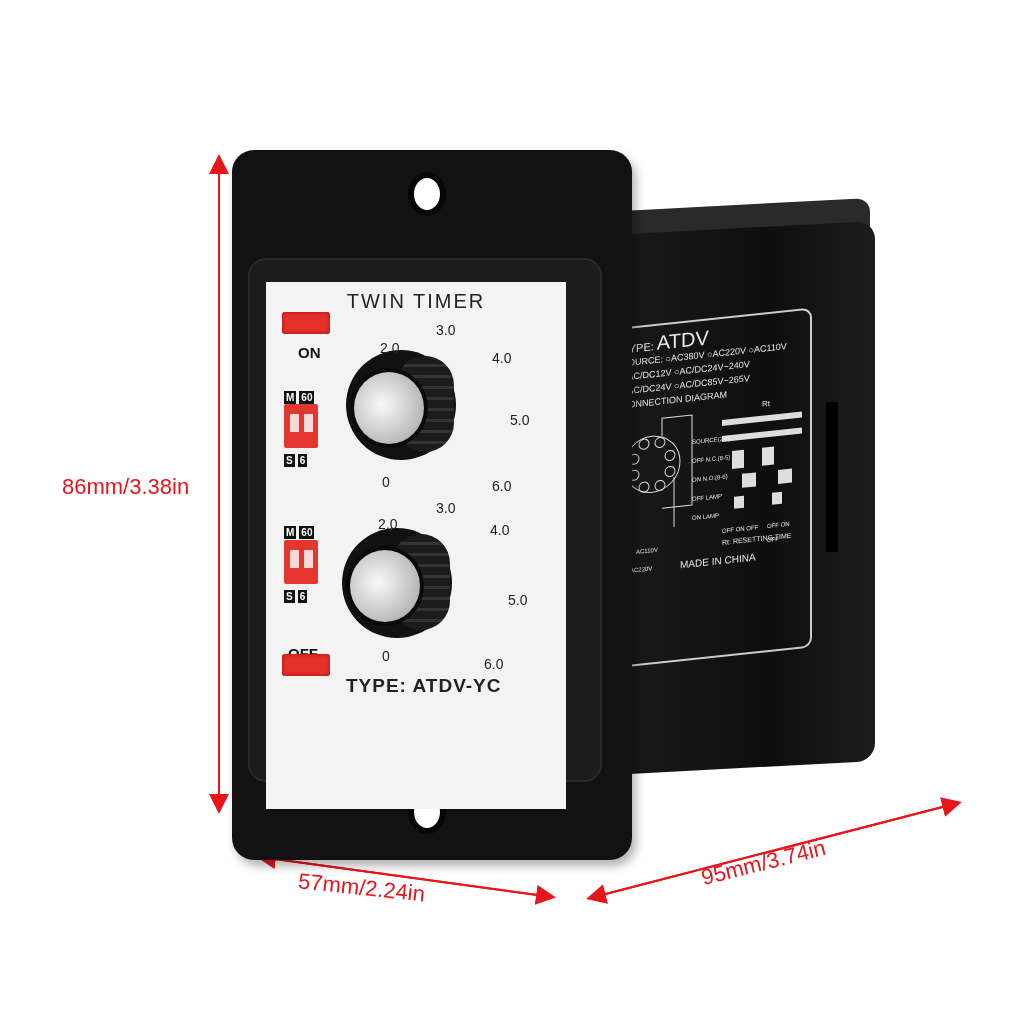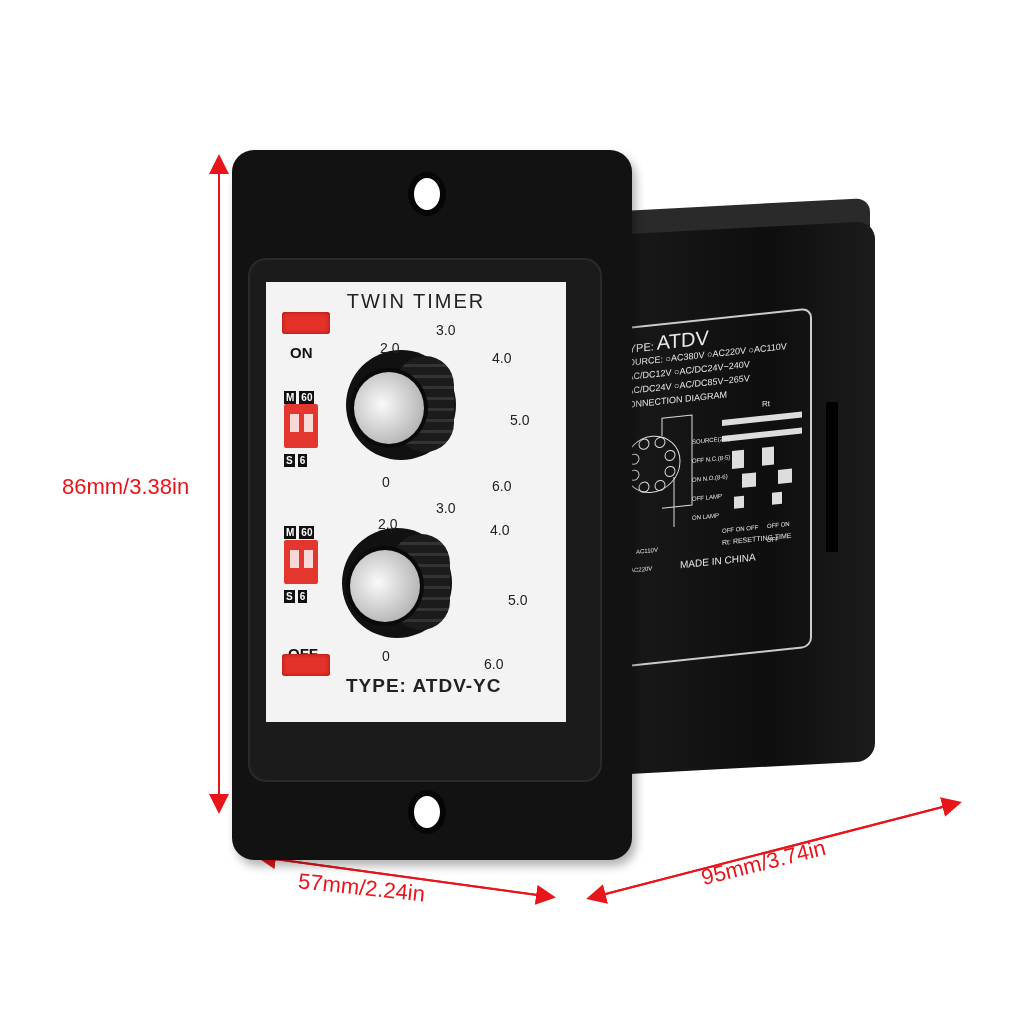--- a/index.html
+++ b/index.html
@@ -10,21 +10,21 @@
   .side{left:610px;top:228px;width:265px;height:540px;background:linear-gradient(90deg,#1a1a1a,#0e0e0e 60%,#1c1c1c);border-radius:6px 18px 18px 6px;transform:skewY(-3deg);}
   .side-top{left:600px;top:205px;width:270px;height:40px;background:#2a2a2a;transform:skewY(-3deg);border-radius:8px 14px 0 0;}
   .plate{left:612px;top:318px;width:200px;height:340px;border:2px solid #ccc;border-radius:10px;transform:skewY(-6deg);color:#e8e8e8;padding:10px 8px;box-sizing:border-box;font-size:9px;line-height:14px;}
   .plate .t{font-size:11px;}
   .plate .t b{font-size:20px;font-weight:normal;}
   .slot{left:826px;top:402px;width:12px;height:150px;background:#000;}
   
   .frame{left:232px;top:150px;width:400px;height:710px;background:#121212;border-radius:22px;box-shadow:4px 6px 10px rgba(0,0,0,.3);}
   .frame2{left:248px;top:258px;width:350px;height:520px;background:#1b1b1b;border-radius:18px;border:2px solid #2a2a2a;}
   .hole{width:26px;height:32px;background:#fff;border-radius:50%;border:6px solid #060606;}
-  .face{left:266px;top:282px;width:300px;height:440px;background:#f3f3f3;}
+  .face{left:266px;top:282px;width:300px;height:527px;background:#f3f3f3;}
   .title{left:0;top:8px;width:300px;text-align:center;font-size:20px;letter-spacing:2px;color:#222;}
   .type{left:80px;top:393px;font-size:19px;font-weight:bold;color:#222;letter-spacing:1px;}
   .led{width:48px;height:22px;background:#e4312a;border-radius:3px;box-shadow:inset 0 0 4px #a01010;}
   .lbl{font-size:15px;font-weight:bold;color:#111;}
   .sq{display:inline-block;background:#111;color:#fff;font-size:10px;font-weight:bold;padding:0 2px;margin-right:3px;line-height:13px;}
   .dip{width:34px;height:44px;background:#e3362e;border-radius:2px;}
   .dip i{position:absolute;width:9px;height:18px;background:#f6d8d6;top:10px;}
   .knob{width:110px;height:110px;border-radius:50%;background:#111;}
   .knob .cap{position:absolute;left:4px;top:18px;width:70px;height:72px;border-radius:50%;background:radial-gradient(circle at 40% 45%,#fafafa,#b9b9b9 70%,#888);border:4px solid #0a0a0a;}
   .knob .grip{position:absolute;left:50px;top:6px;width:58px;height:96px;border-radius:30px;background:repeating-linear-gradient(0deg,#1b1b1b 0 8px,#333 8px 11px);}
@@ -104,21 +104,21 @@
 
 <div class="abs frame"></div>
 <div class="abs hole" style="left:408px;top:172px"></div>
 <div class="abs hole" style="left:408px;top:790px"></div>
 <div class="abs frame2"></div>
 
 <div class="abs face">
   <div class="abs title">TWIN TIMER</div>
 
   <div class="abs led" style="left:16px;top:30px"></div>
-  <div class="abs lbl" style="left:24px;top:62px">ON</div>
+  <div class="abs lbl" style="left:32px;top:62px">ON</div>
 
   <div class="abs" style="left:18px;top:105px"><span class="sq">M</span><span class="sq">60</span></div>
   <div class="abs dip" style="left:18px;top:122px">
       <i style="left:6px"></i>
       <i style="left:20px"></i>
     </div>
   <div class="abs" style="left:18px;top:168px"><span class="sq">S</span><span class="sq">6</span></div>
 
   <div class="abs knob" style="left:80px;top:68px">
       <div class="grip"></div>

